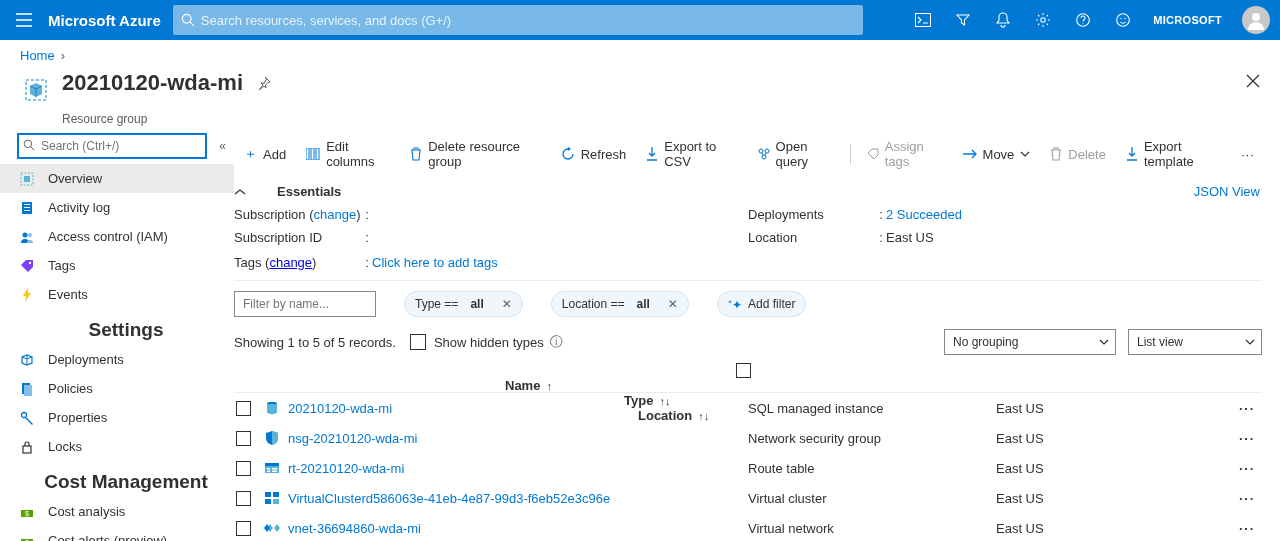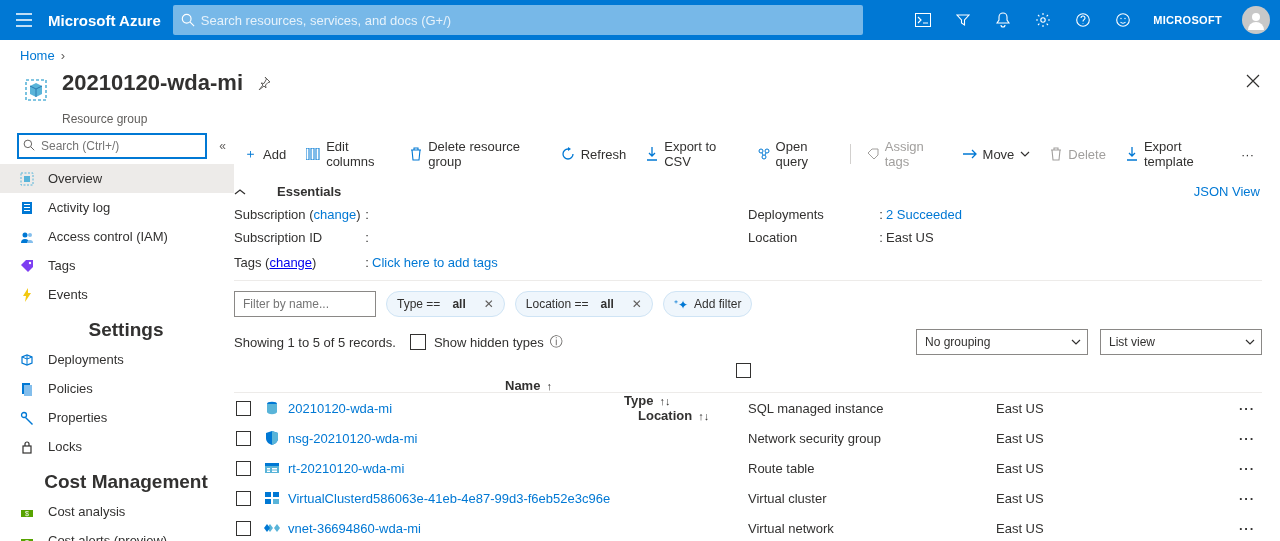--- a/index.html
+++ b/index.html
@@ -65,36 +65,36 @@
 .ess-col { flex:1; }
 .ess-row { display:flex; padding:4px 0; font-size:13px; }
 .ess-row .k { width:128px; color:#323130; }
 .ess-row .c { width:10px; text-align:center; }
 .ess-row .v { color:#323130; }
 .ess-row a { color:#0078d4; text-decoration:none; }
 .ess-tags { display:flex; padding:6px 0 0 0; font-size:13px; }
 .ess-tags .k { width:128px; }
 
 
-.filters { display:flex; align-items:flex-end; gap:10px; padding:10px 0 8px 0; }
+.filters { display:flex; align-items:flex-end; gap:28px; padding:10px 0 8px 0; }
 .fname { width:142px; height:26px; border:1px solid #8a8886; padding:0 8px; font-size:12px; }
 .pill { height:26px; border:1px solid #cfe4f5; background:#eff6fc; border-radius:13px; display:flex; align-items:center; padding:0 10px; font-size:12px; }
 .pill b { font-weight:600; margin:0 12px; }
 .pill .x { margin-left:6px; cursor:pointer; color:#605e5c; }
 .pill.addf { cursor:pointer; }
 .pill.addf .tico { margin-right:6px; color:#0078d4; font-size:12px; }
 
 .showing { display:flex; align-items:center; padding:4px 0 8px 0; font-size:13px; }
 .showing .chk { width:16px; height:16px; border:1px solid #323130; margin:0 8px 0 14px; cursor:pointer; }
 .showing .info { margin-left:6px; color:#605e5c; cursor:pointer; }
 .showing .r { margin-left:auto; display:flex; gap:12px; }
 .ddl { height:26px; border:1px solid #8a8886; padding:0 22px 0 8px; font-size:12px; position:relative; display:flex; align-items:center; cursor:pointer;text-align:right; }
 .ddl .caret { position:absolute; right:6px; }
 .ddl.grouping { width:172px; }
-.ddl.view { width:162px; }
+.ddl.view { width:134px; }
 
 
 .grid { }
 .grow { display:flex; align-items:center; height:30px; border-bottom:0; font-size:13px; }
 .grow.hdr { font-weight:700; border-bottom:1px solid #edebe9;flex-direction:column; }
 .gcell.chkc { width:28px; padding-left:2px; }
 .gcell.chkc .chk { width:15px; height:15px; border:1px solid #323130; cursor:pointer; }
 .gcell.namec { width:486px; display:flex; align-items:center; }
 .grow.hdr .gcell.namec { padding-left:0; }
 .gcell.namec .rico { width:16px; height:16px; margin-right:8px; margin-left:2px; }

